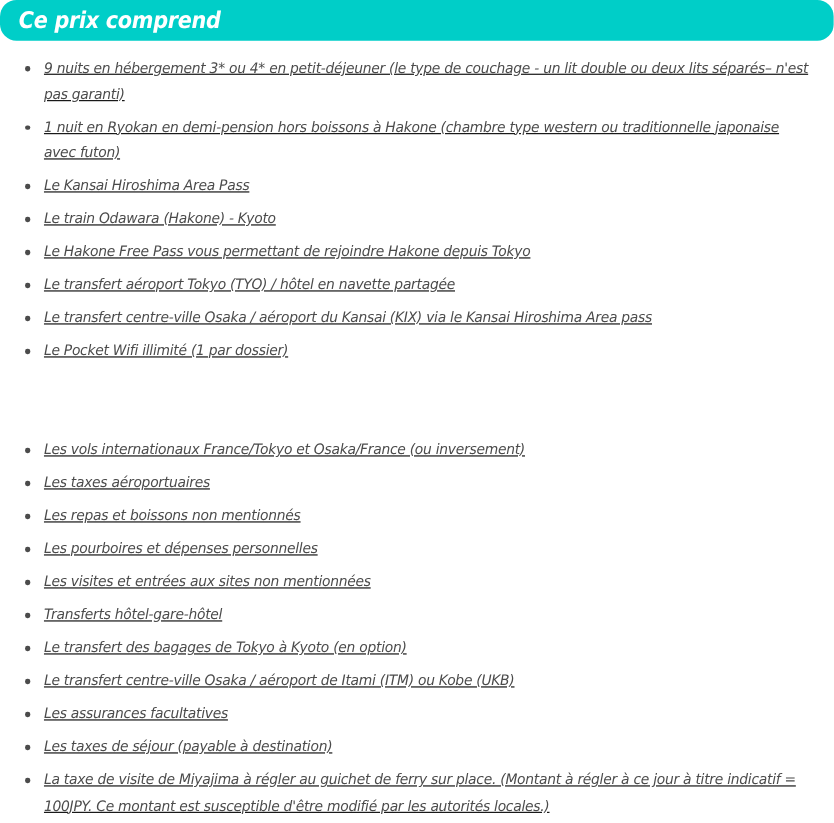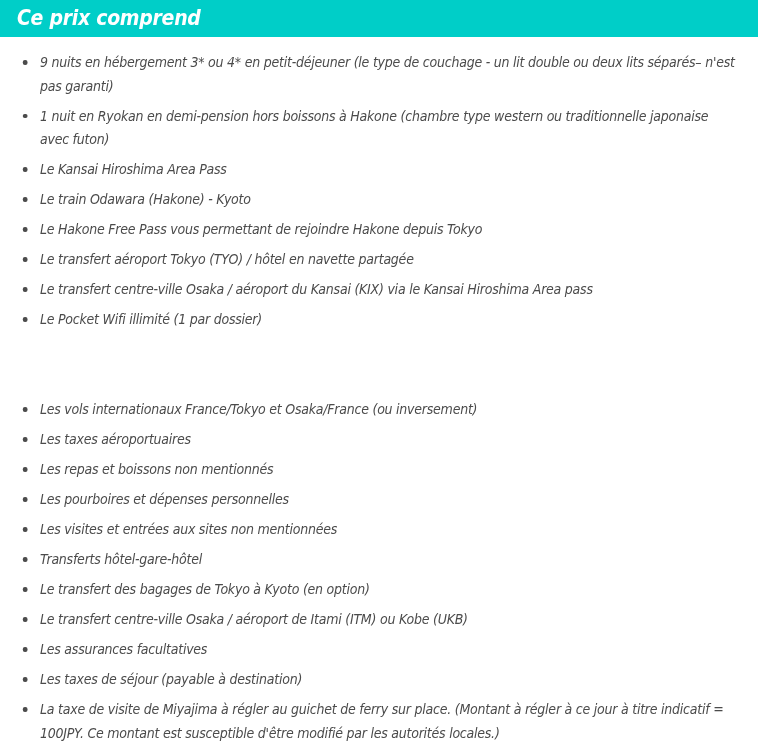--- a/index.html
+++ b/index.html
@@ -21,20 +21,21 @@
     background: #ffffff;
   }
   .section { width: 100%; }
 
   .section-header {
     width: 100%;
     height: 37px;
     display: flex;
     align-items: center;
     padding-left: 17px;
+    border-radius: 15px;
   }
   .section-header .title {
     color: #ffffff;
     font-family: "DejaVu Sans", sans-serif;
     font-style: italic;
     font-weight: bold;
     font-size: 21px;
     line-height: 21px;
     letter-spacing: -0.3px;
     transform: scaleX(0.90);
@@ -42,20 +43,21 @@
     white-space: nowrap;
   }
 
   .section-body {
     padding: 14px 18px 0 18px;
   }
   ul.items {
     list-style: none;
     margin: 0;
     padding: 0;
+    text-decoration: underline;
   }
   ul.items > li {
     position: relative;
     padding-left: 23px;
     margin: 0 0 6.5px 0;
     color: #4b4b4b;
     font-family: "DejaVu Sans", sans-serif;
     font-style: italic;
     font-weight: normal;
     font-size: 13.2px;

